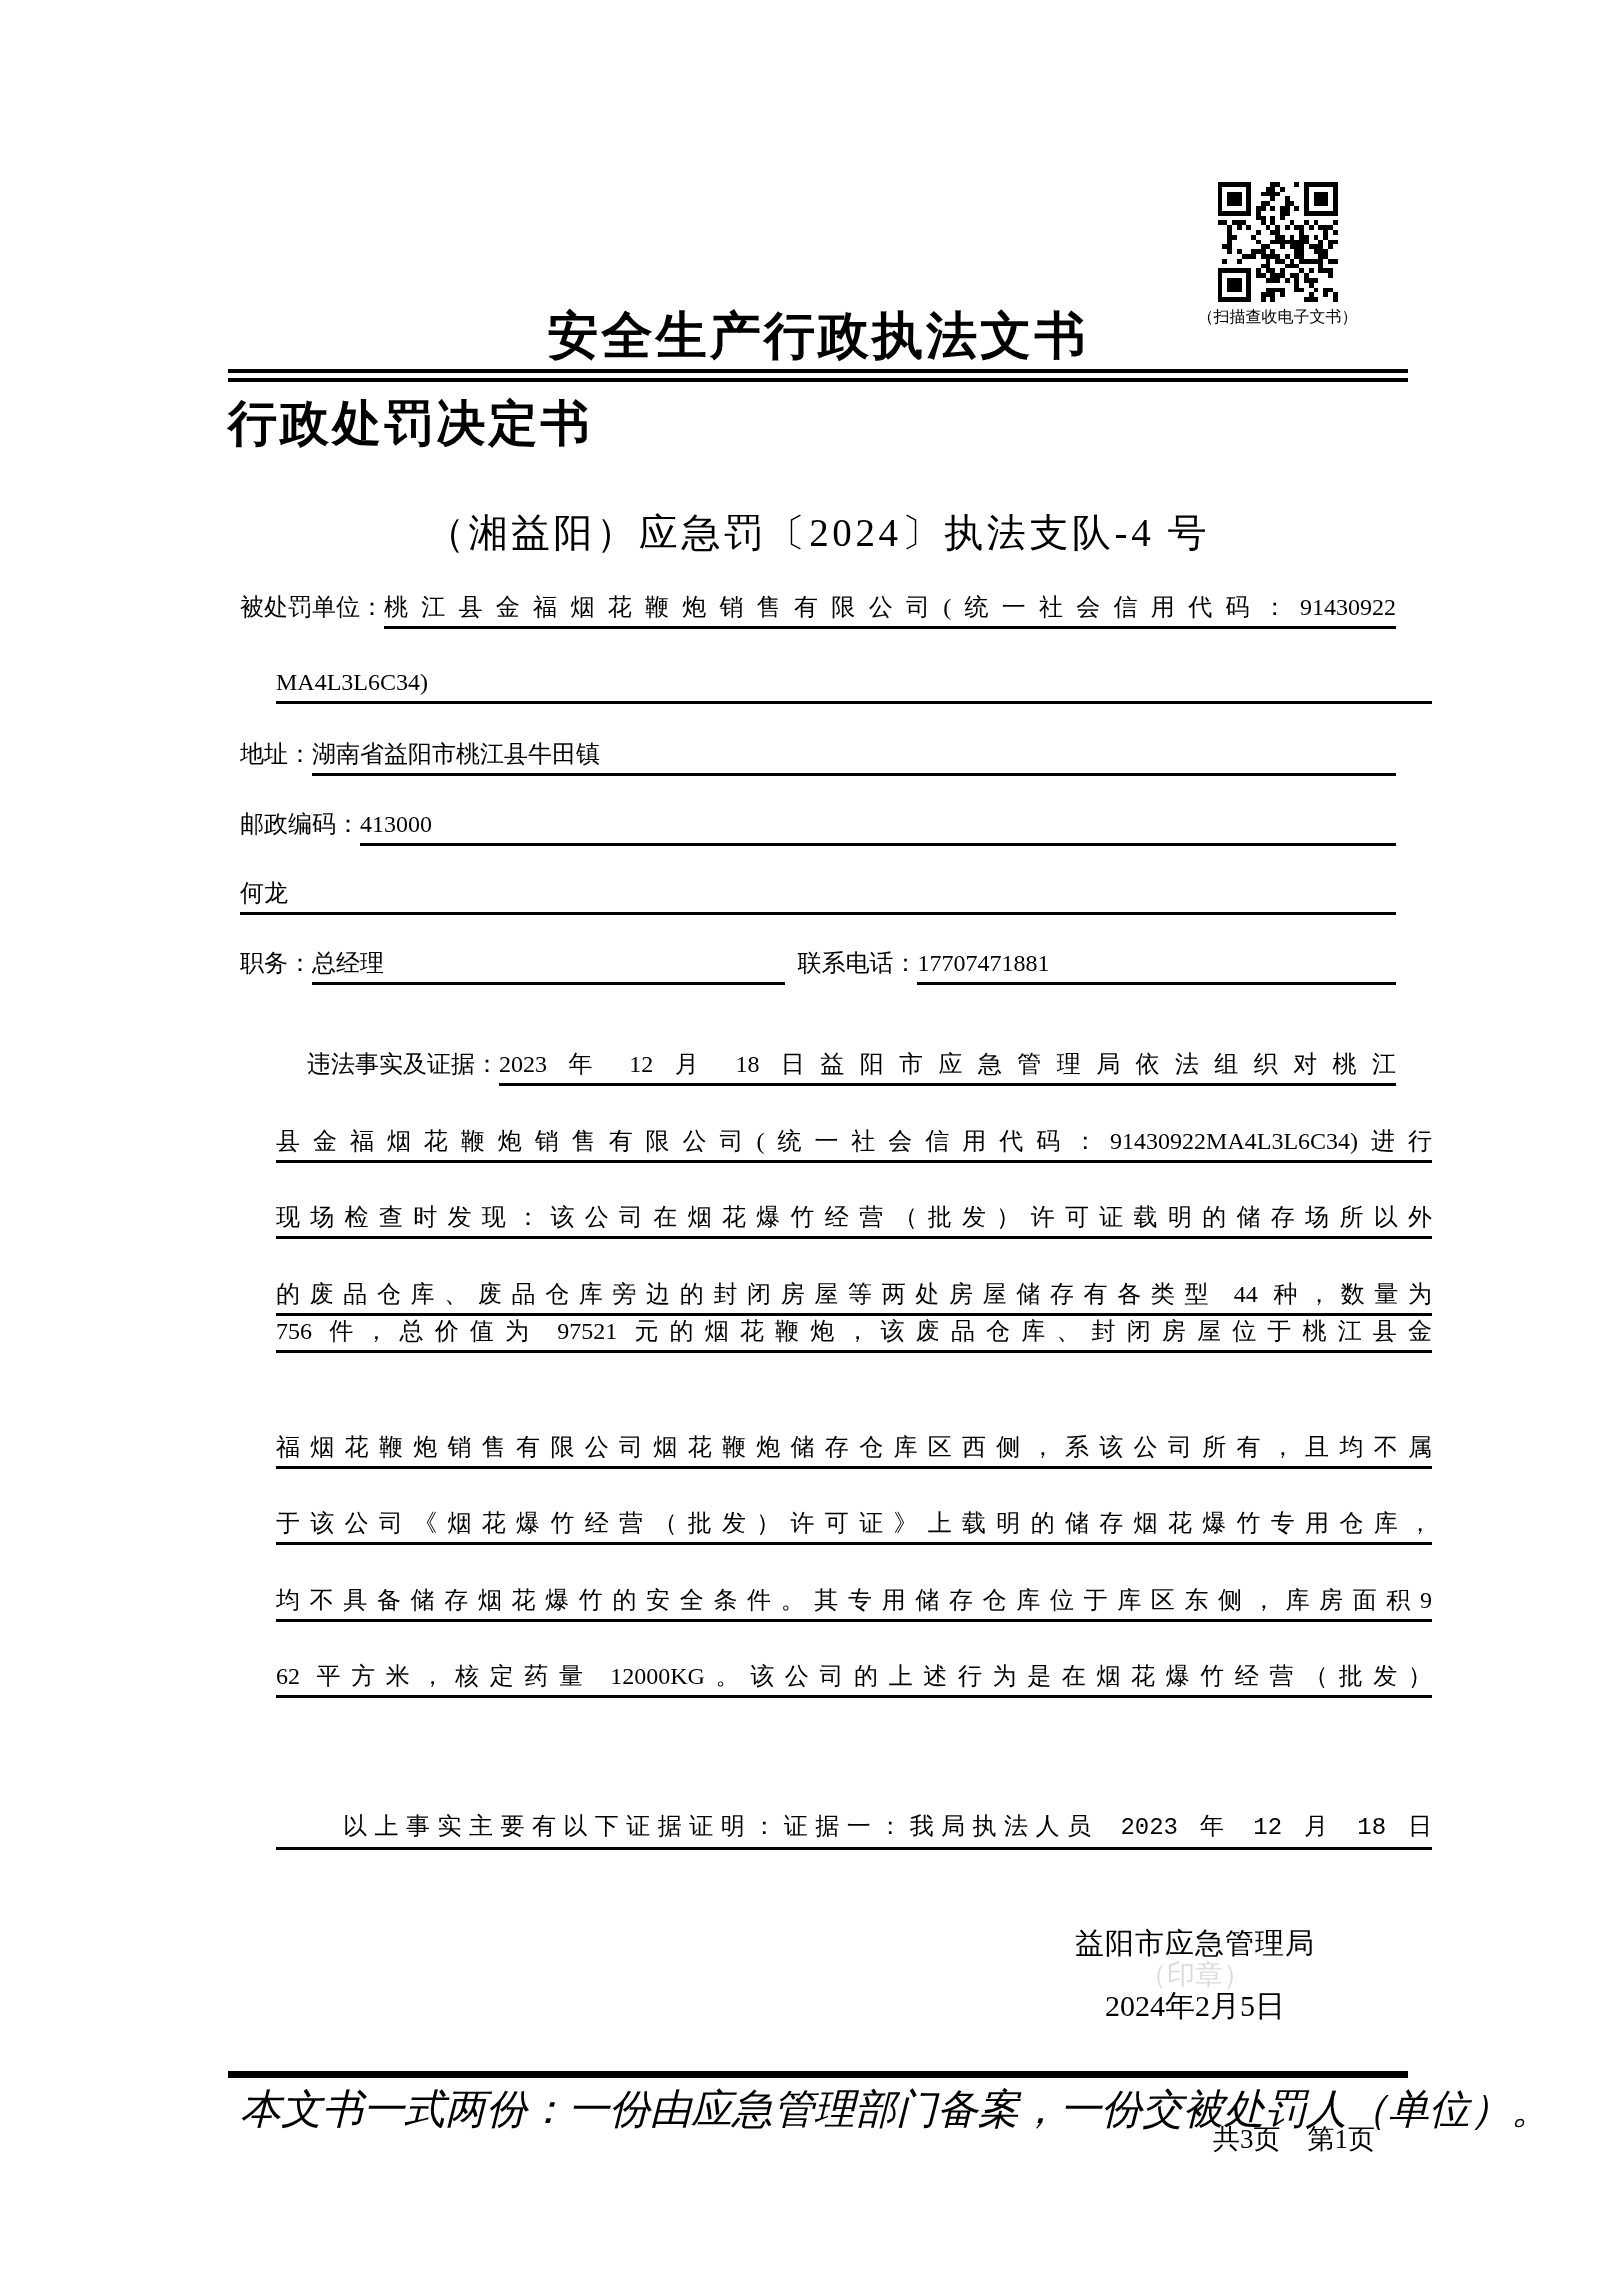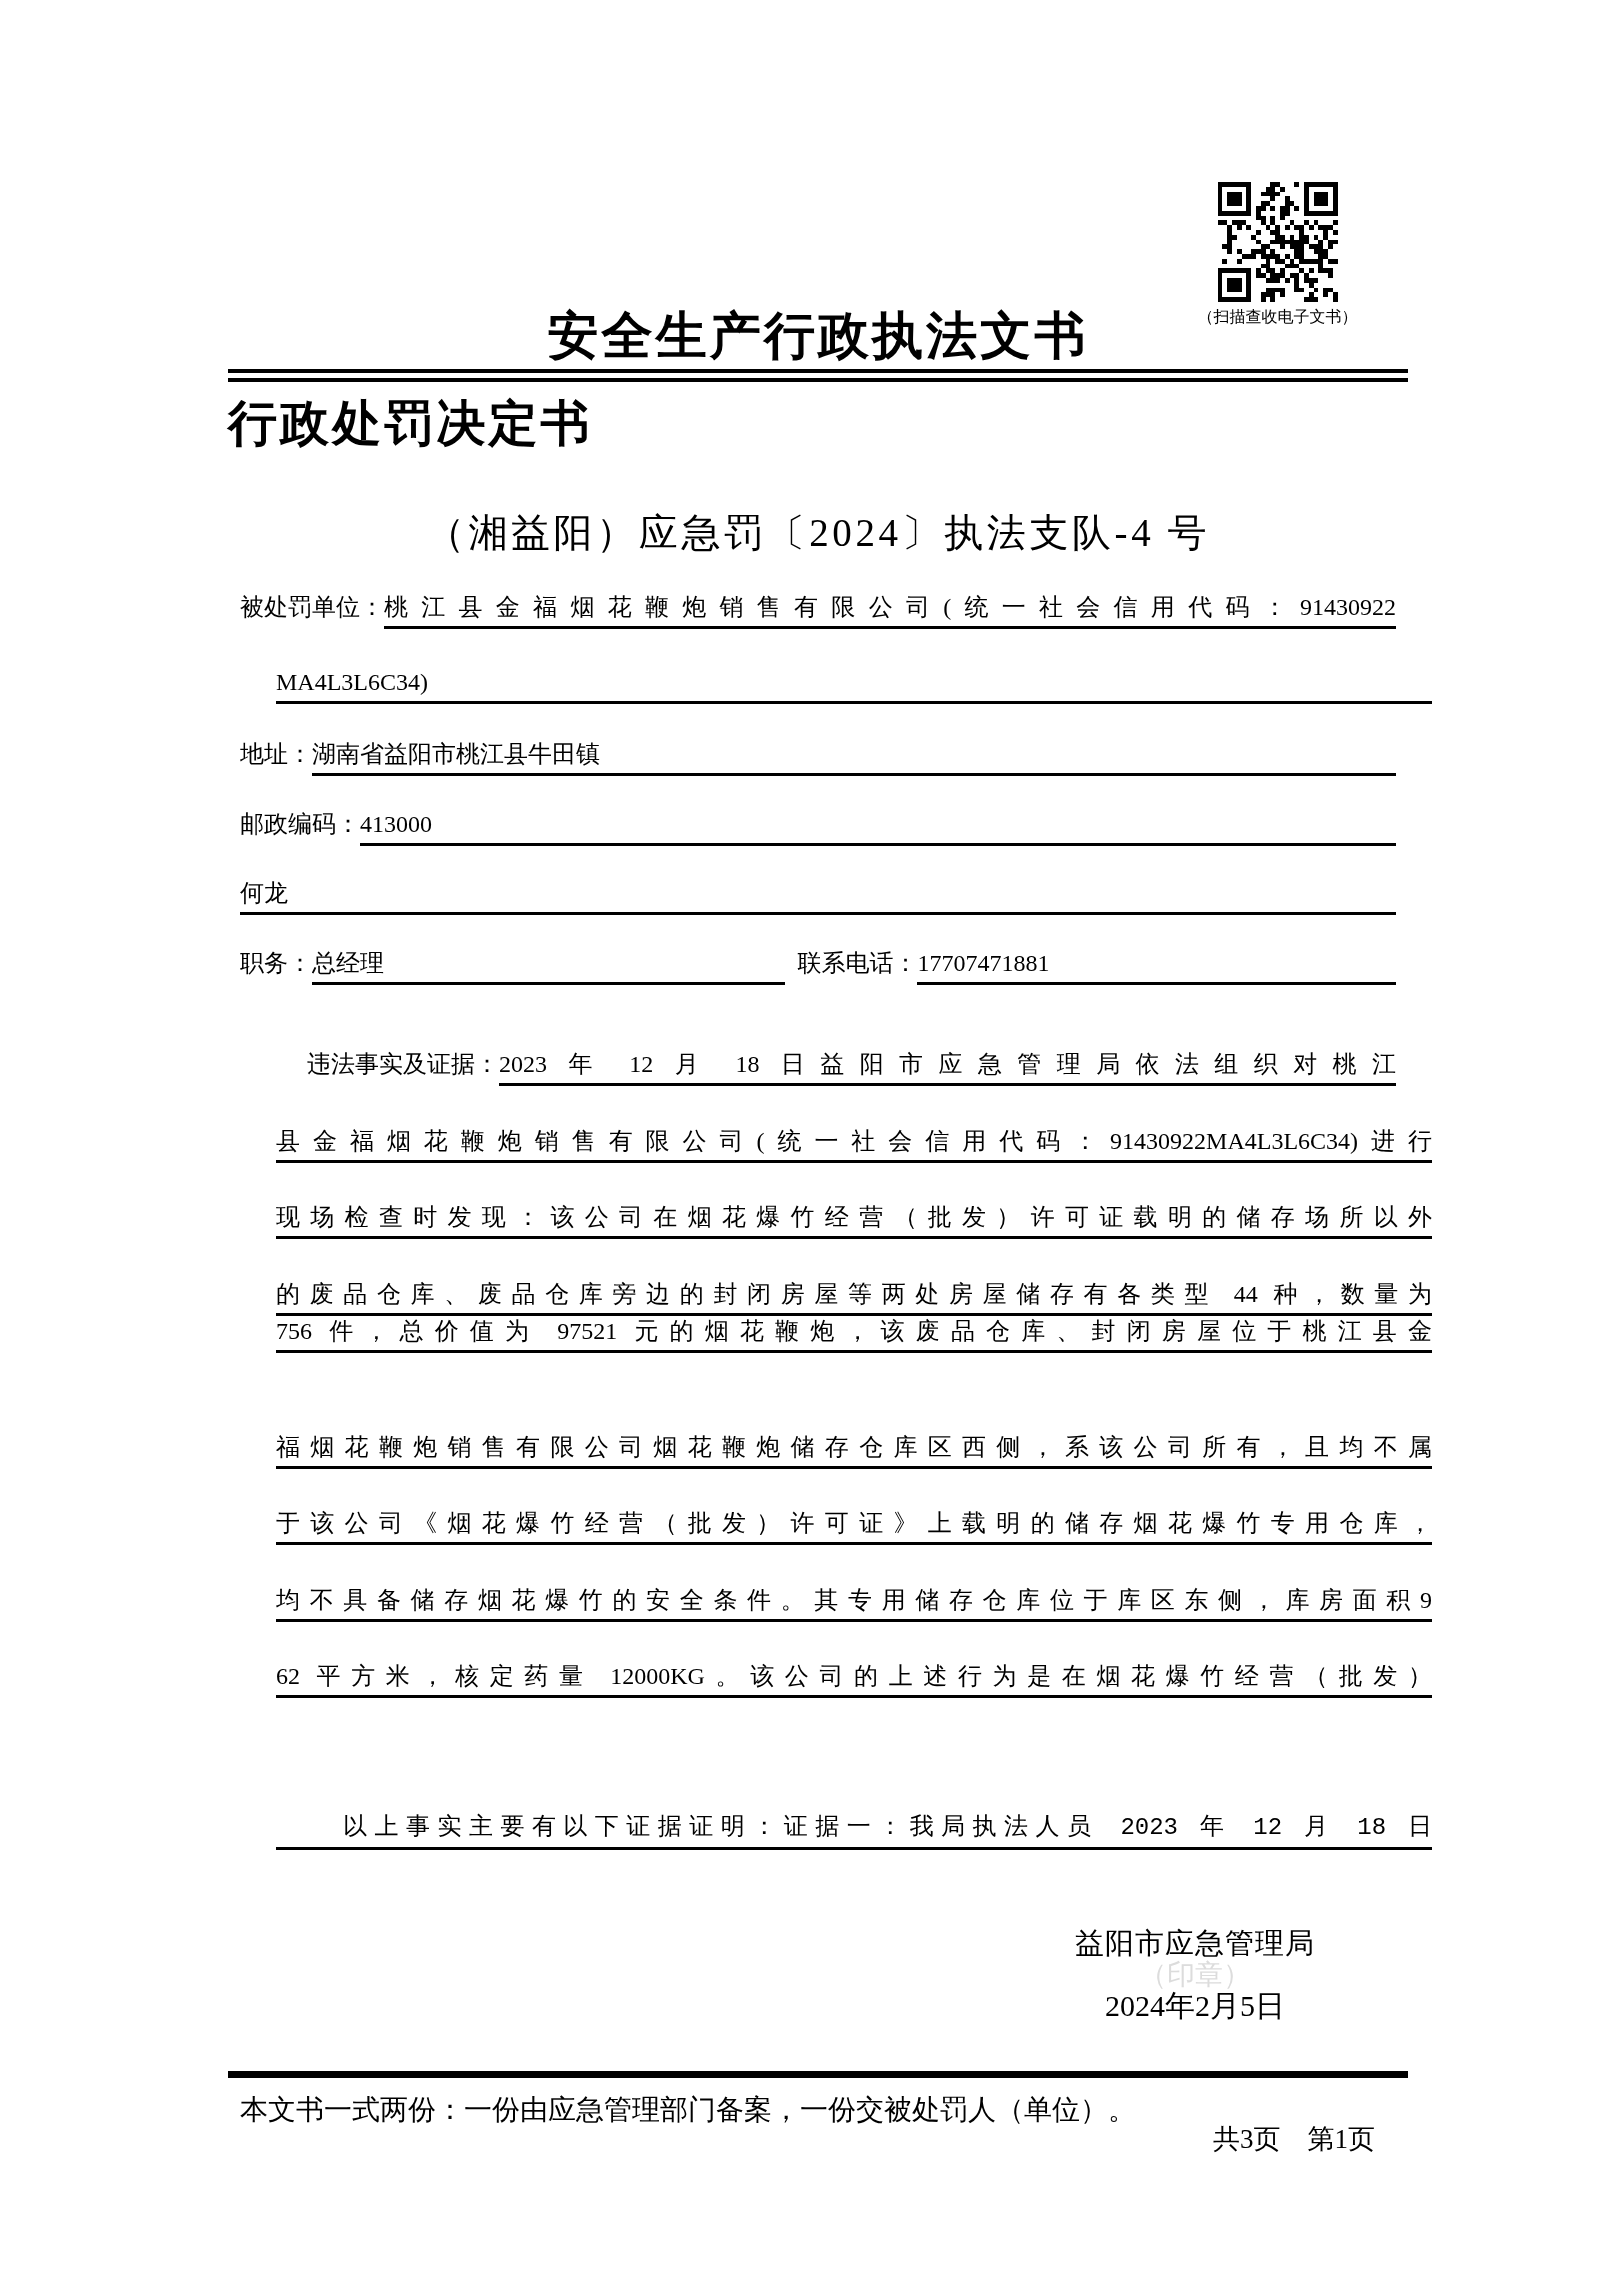--- a/index.html
+++ b/index.html
@@ -88,21 +88,21 @@
     white-space: nowrap;
   }
 
   
   .footer-rule {
     position: absolute; left: 228px; top: 2071px; width: 1180px; height: 0;
     border-top: 7.2px solid #000;
   }
   .footer-note {
     position: absolute; left: 240px; top: 2091px; width: 1156px;
-    font-size: 28px; line-height: 37px; white-space: nowrap;
+    font-size: 41px; line-height: 37px; white-space: nowrap; font-style: italic;
   }
   .page-info {
     position: absolute; left: 240px; top: 2124px; width: 1135px;
     text-align: right; font-size: 27px; line-height: 31px; white-space: pre;
   }
 </style>
 </head>
 <body>
 
 <div class="page">

